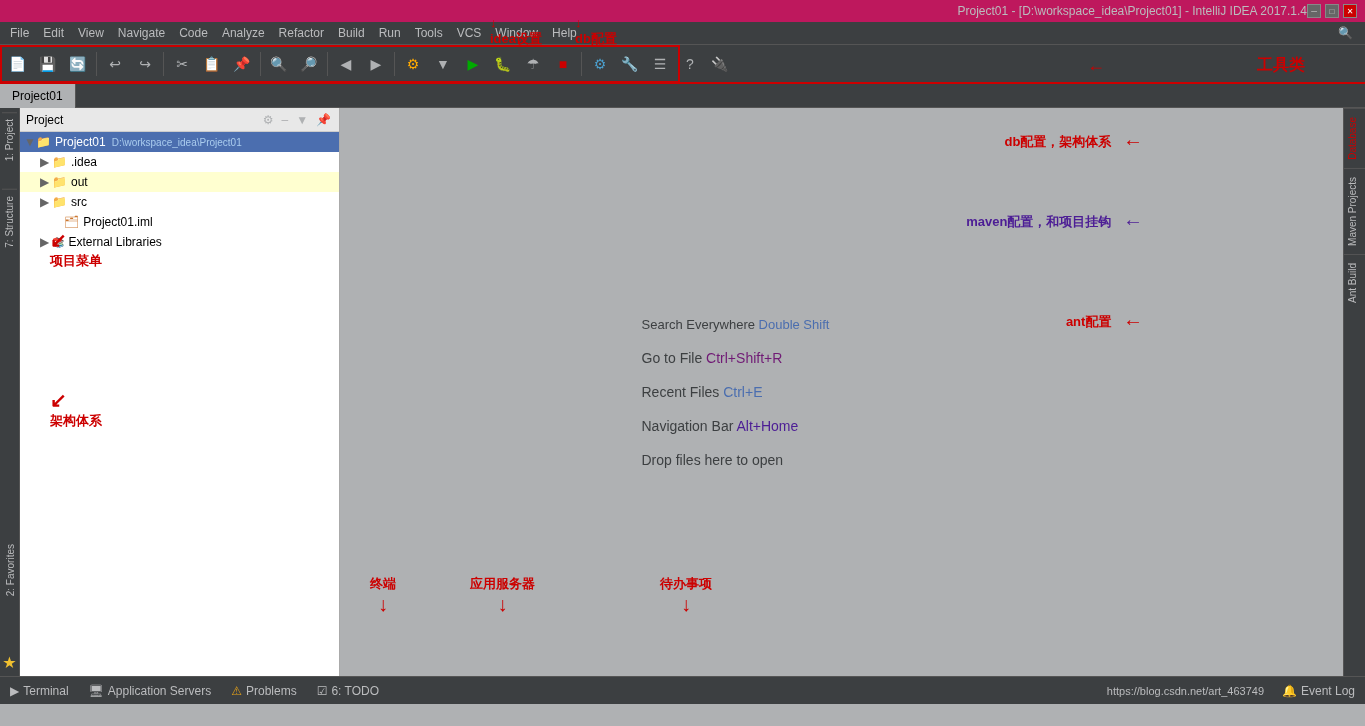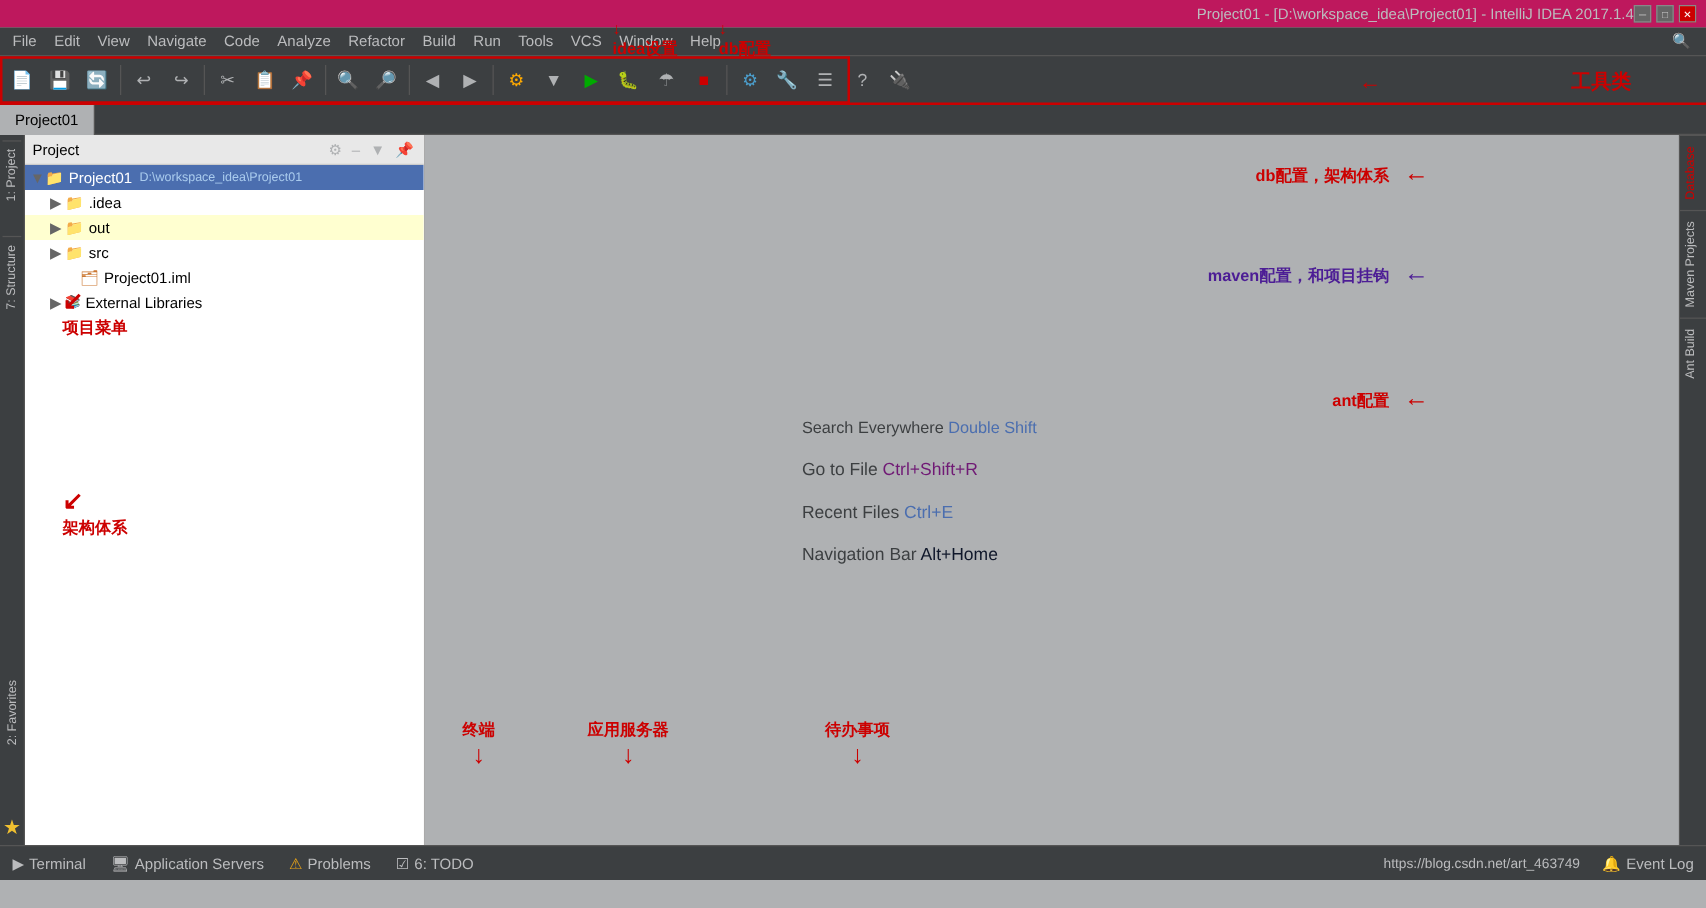--- a/index.html
+++ b/index.html
@@ -360,21 +360,24 @@
       <div style="font-size:14px; color:#3c3f41;">
         <span>Go to File </span>
         <span style="color:#701a75;">Ctrl+Shift+R</span>
       </div>
       <div style="font-size:14px; color:#3c3f41;">
         <span>Recent Files </span>
         <span style="color:#4b6eaf;">Ctrl+E</span>
       </div>
       <div style="font-size:14px; color:#3c3f41;">
         <span>Navigation Bar </span>
-        <span style="color:#0f172a;">Alt+Home</span>
+        <span style="color:#4c1d95;">Alt+Home</span>
+      </div>
+      <div style="font-size:14px; color:#3c3f41;">
+        <span>Drop files here to open</span>
       </div>
     </div>
 
     <div style="position:absolute; right:200px; top:20px; color:#cc0000; font-size:13px; font-weight:bold; pointer-events:none; text-align:right;">
       <span>db配置，架构体系</span>
       <span style="font-size:20px; margin-left:8px;">←</span>
     </div>
     <div style="position:absolute; right:200px; top:100px; color:#4c1d95; font-size:13px; font-weight:bold; pointer-events:none; text-align:right;">
       <span>maven配置，和项目挂钩</span>
       <span style="font-size:20px; margin-left:8px;">←</span>

